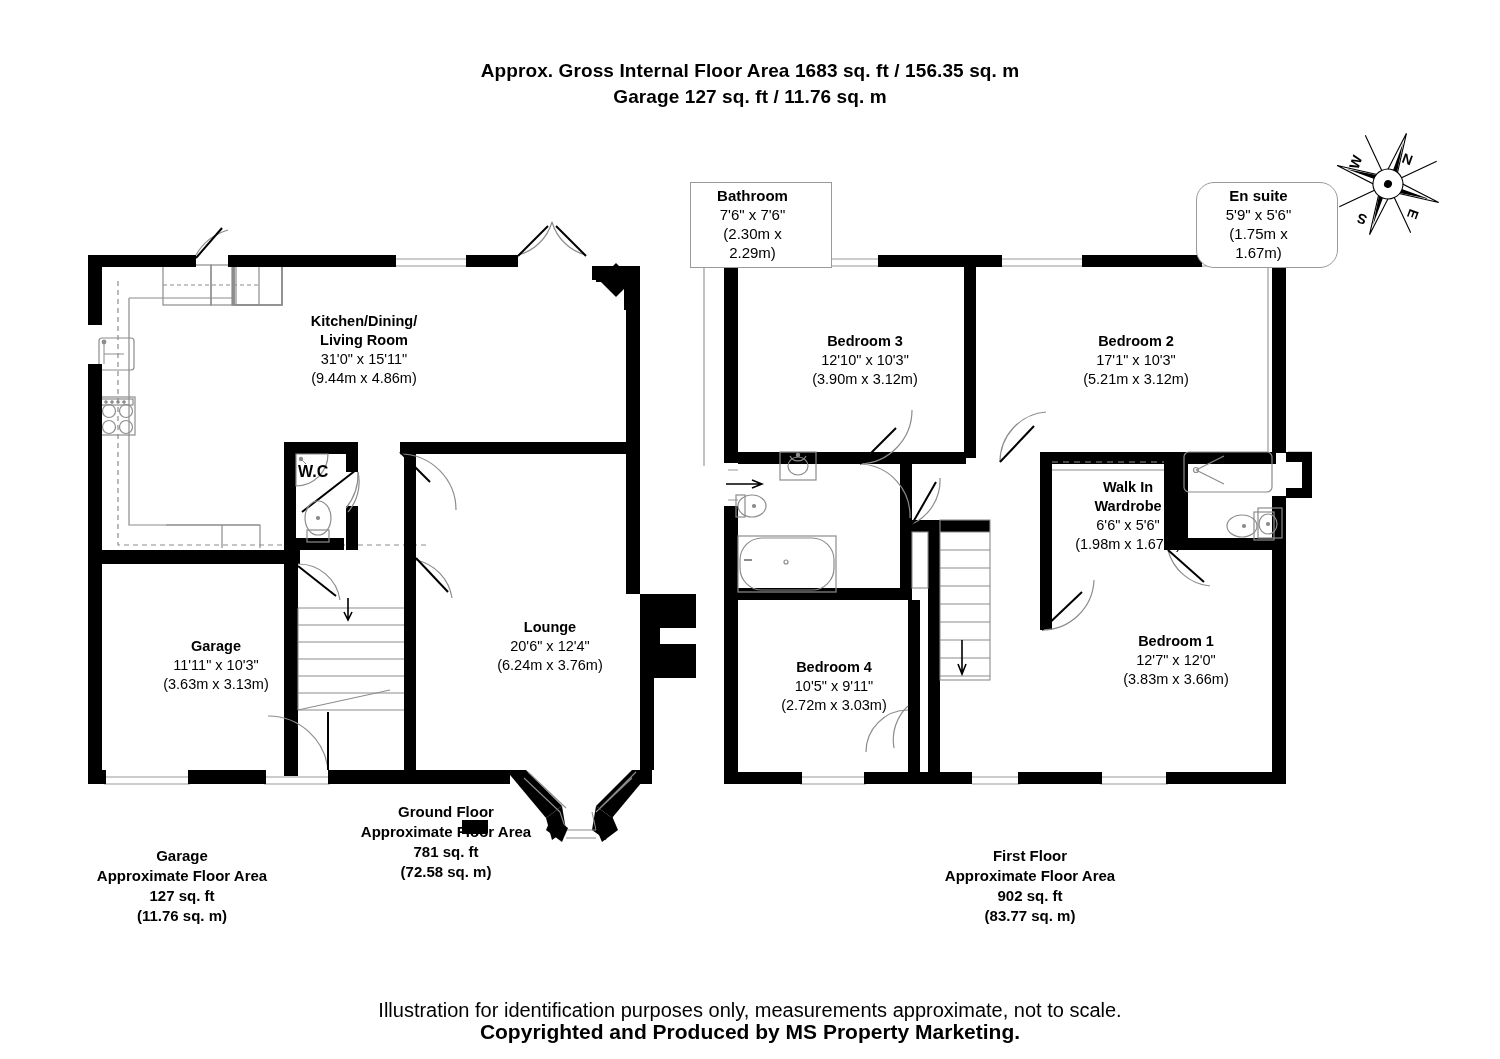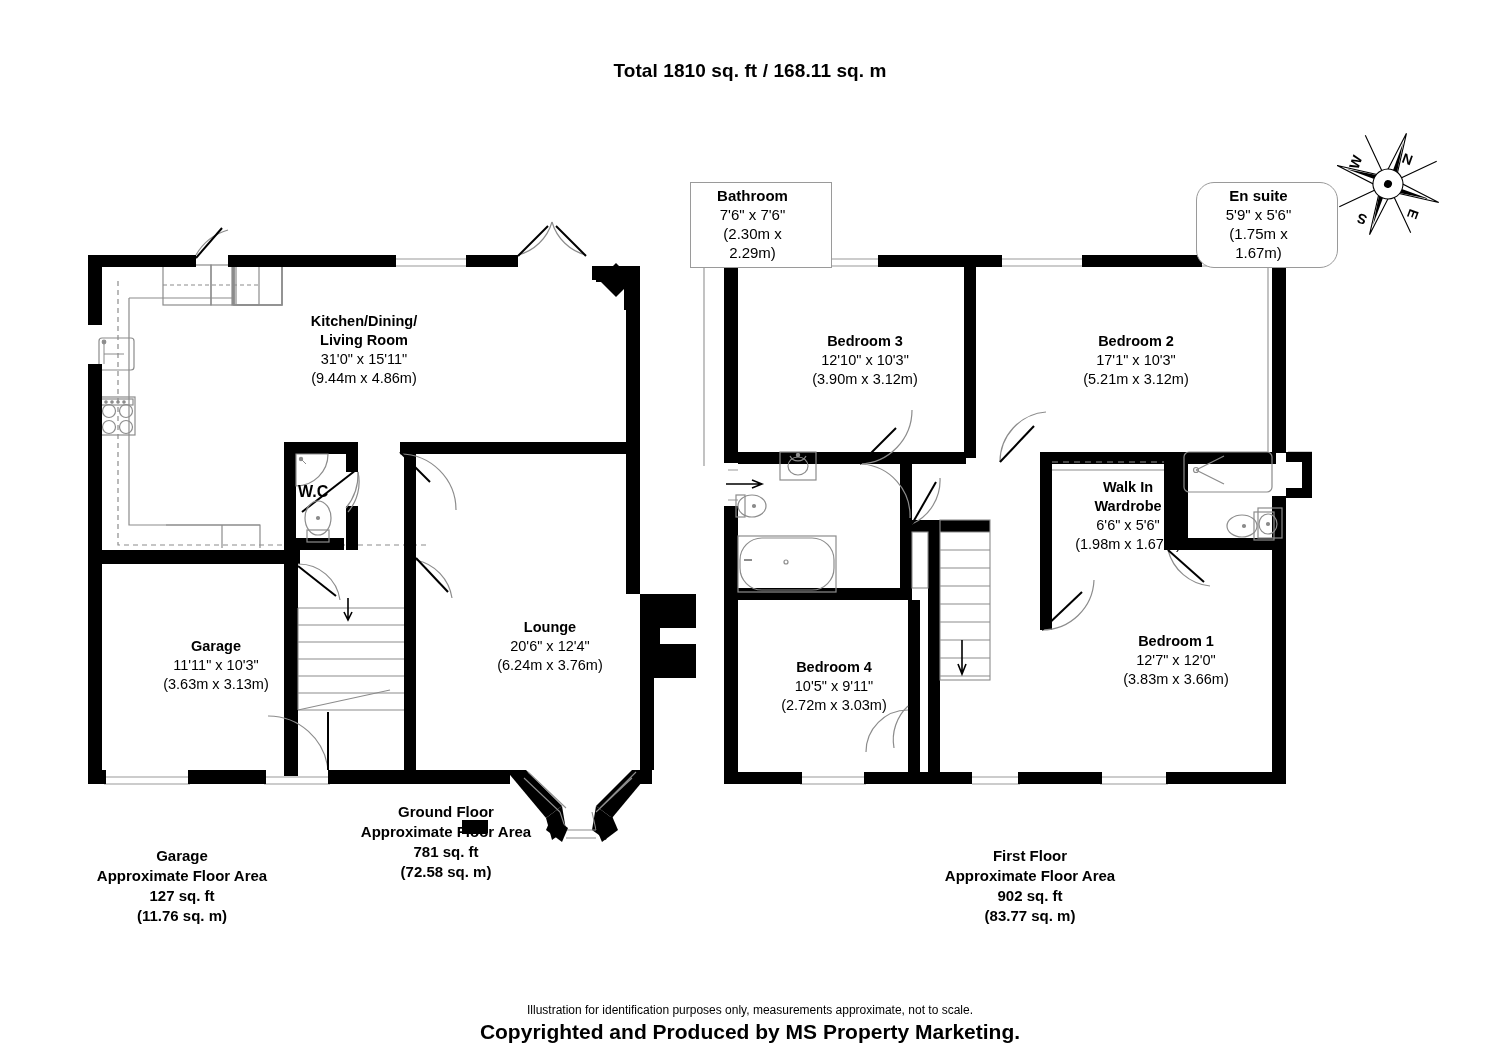--- a/index.html
+++ b/index.html
@@ -76,21 +76,21 @@
     white-space: nowrap;
   }
 
   #disclaimer {
     position: absolute;
     left: 0;
     top: 1000px;
     width: 1500px;
     text-align: center;
   }
-  #disclaimer .d1 { font-size: 12px; line-height: 21px; }
+  #disclaimer .d1 { font-size: 20px; line-height: 21px; }
   #disclaimer .d2 { font-size: 21px; font-weight: bold; line-height: 21px; }
 
   
   #plan {
     position: absolute;
     left: 0;
     top: 0;
     width: 1500px;
     height: 1059px;
   }
@@ -100,21 +100,22 @@
     left: 1332px;
     top: 128px;
     width: 112px;
     height: 112px;
   }
 </style>
 </head>
 <body>
 
 <div id="header">
-  <div class="hline">Total 1810 sq. ft / 168.11 sq. m</div>
+  <div class="hline">Approx. Gross Internal Floor Area 1683 sq. ft / 156.35 sq. m</div>
+  <div class="hline">Garage 127 sq. ft / 11.76 sq. m</div>
 </div>
 
 <svg id="plan" viewBox="0 0 1500 1059">
 
   <g>
 
     <g fill="none" stroke="#8c8c8c" stroke-width="1.2">
 
       <path d="M129,298 L129,525 L260,525 L260,548"></path>
       <path d="M129,298 L233,298"></path>
@@ -443,21 +444,21 @@
   <div class="rdim">20'6" x 12'4"</div>
   <div class="rdim">(6.24m x 3.76m)</div>
 </div>
 
 <div class="roomlabel" style="left:116px; top:637px; width:200px;">
   <div class="rname">Garage</div>
   <div class="rdim">11'11" x 10'3"</div>
   <div class="rdim">(3.63m x 3.13m)</div>
 </div>
 
-<div class="wclabel" style="left:298px; top:483px;">W.C</div>
+<div class="wclabel" style="left:298px; top:463px;">W.C</div>
 
 <div class="roomlabel" style="left:760px; top:332px; width:210px;">
   <div class="rname">Bedroom 3</div>
   <div class="rdim">12'10" x 10'3"</div>
   <div class="rdim">(3.90m x 3.12m)</div>
 </div>
 
 <div class="roomlabel" style="left:1032px; top:332px; width:208px;">
   <div class="rname">Bedroom 2</div>
   <div class="rdim">17'1" x 10'3"</div>

